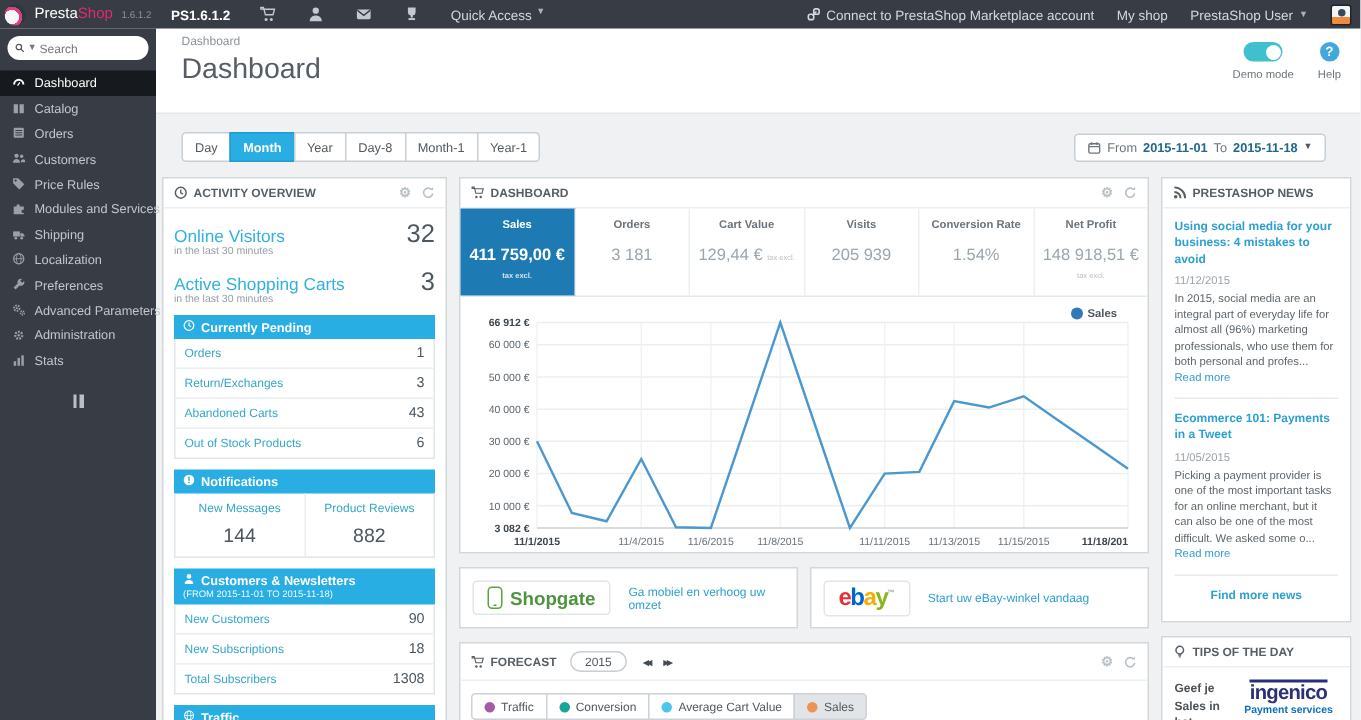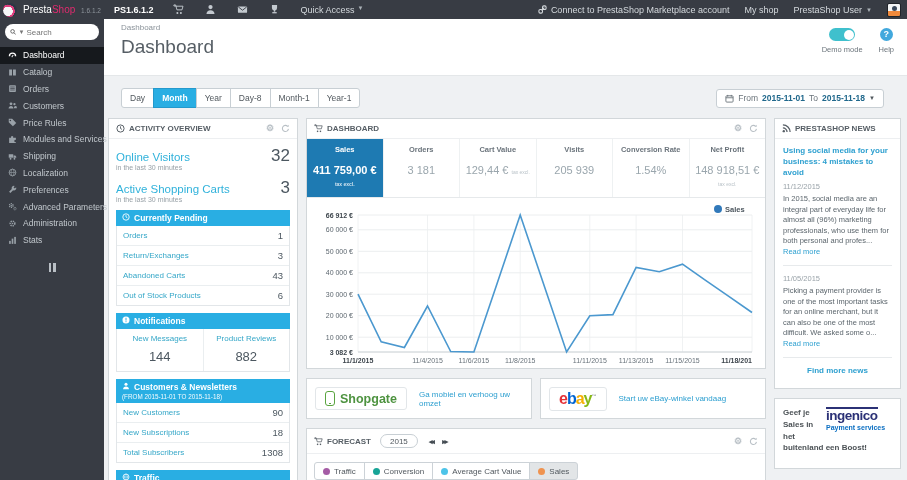--- a/index.html
+++ b/index.html
@@ -144,21 +144,21 @@
 
   
   .news-body{padding:7px 8px}
   .news-title{font-size:8px;font-weight:bold;color:#2ea0d0;line-height:1.35;cursor:pointer}
   .news-date{font-size:7.5px;color:#9aa3a9;margin:4px 0 3px}
   .news-excerpt{font-size:7.5px;color:#5c666d;line-height:1.4}
   .read-more{color:#2ea0d0;cursor:pointer}
   .news-sep{border:0;border-top:1px solid #e7eaec;margin:8px 0}
   .find-more{text-align:center;font-size:8px;font-weight:bold;color:#2ea0d0;margin:4px 0 6px;cursor:pointer}
   .tips-body{padding:8px;font-size:7.5px;color:#5c666d;line-height:1.42}
-  .ing-logo{float:right;width:66px;text-align:left;margin:0 0 3px 4px}
+  .ing-logo{float:right;width:66px;text-align:center;margin:0 0 3px 4px}
   .ing-main{display:inline-block;font-size:13.5px;font-weight:bold;color:#2b3176;
             border-top:2.5px solid #2b3176;line-height:1.1;letter-spacing:-.5px}
   .ing-sub{font-size:7px;font-weight:bold;color:#0b6fc2;line-height:1.15}
   .tips-head{font-weight:bold;color:#4c5256;font-size:8px;line-height:1.45;margin-bottom:6px}
 </style>
 </head>
 <body>
 
 <div class="topbar">
   <div class="ps-logo"></div>
@@ -671,29 +671,38 @@
           <span>PRESTASHOP NEWS</span>
         </div>
         <div class="news-body">
           <div>
             <div class="news-title">Using social media for your business: 4 mistakes to avoid</div>
             <div class="news-date">11/12/2015</div>
             <div class="news-excerpt"><span>In 2015, social media are an integral part of everyday life for almost all (96%) marketing professionals, who use them for both personal and profes...</span> <span class="read-more">Read more</span></div>
           </div>
           <hr class="news-sep">
           <div>
+            <div class="news-title">Ecommerce 101: Payments in a Tweet</div>
             <div class="news-date">11/05/2015</div>
             <div class="news-excerpt"><span>Picking a payment provider is one of the most important tasks for an online merchant, but it can also be one of the most difficult. We asked some o...</span> <span class="read-more">Read more</span></div>
           </div>
           <hr class="news-sep">
           <div class="find-more">Find more news</div>
         </div>
       </div>
 
       <div class="panel" style="margin-bottom:0">
+        <div class="panel-h">
+          <svg width="9" height="9" viewBox="0 0 10 10">
+              <circle cx="5" cy="3.8" r="2.8" fill="none" stroke="#565e65" stroke-width="1.1"></circle>
+              <rect x="3.9" y="6.8" width="2.2" height="1.2" fill="#565e65"></rect>
+              <rect x="4.2" y="8.4" width="1.6" height=".8" fill="#565e65"></rect>
+            </svg>
+          <span>TIPS OF THE DAY</span>
+        </div>
         <div class="tips-body">
           <div class="ing-logo">
             <span class="ing-main">ingenico</span>
             <div class="ing-sub">Payment services</div>
           </div>
           <div class="tips-head">Geef je Sales in het buitenland een Boost!</div>
           <div style="clear:both"></div>
 
         </div>
       </div>

